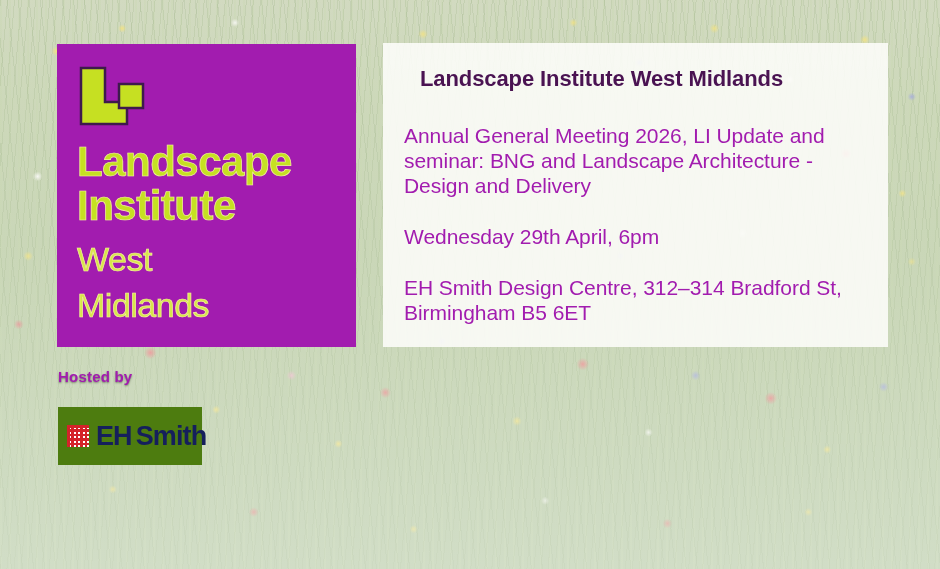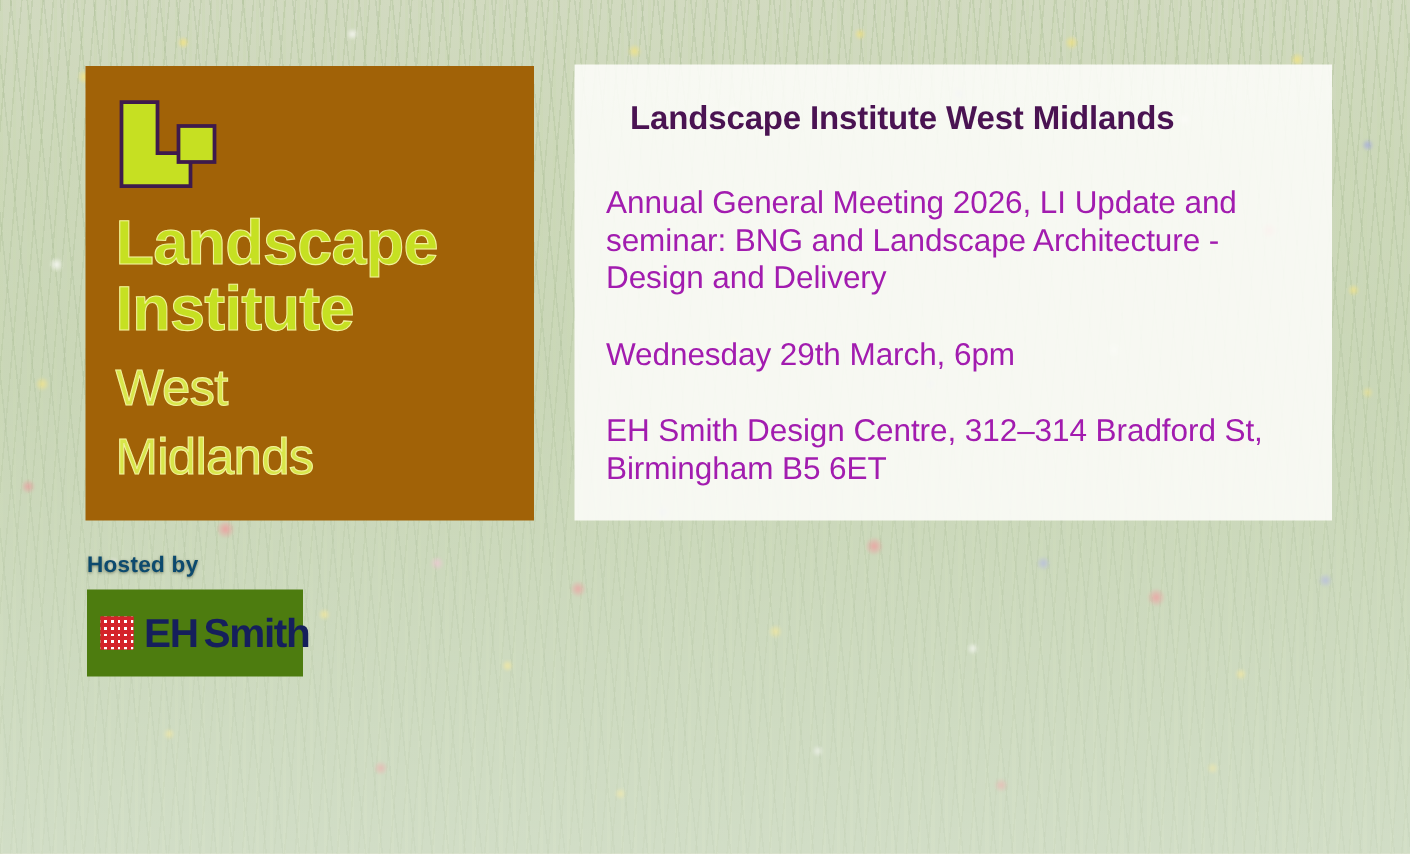--- a/index.html
+++ b/index.html
@@ -121,21 +121,21 @@
     pointer-events: none;
   }
 
   
   .li-block {
     position: absolute;
     left: 57px;
     top: 44px;
     width: 299px;
     height: 303px;
-    background: #a16207;
+    background: #a21caf;
   }
   .li-mark {
     position: absolute;
     left: 22px;
     top: 22px;
   }
   .li-words {
     position: absolute;
     left: 20px;
     top: 96px;
@@ -162,26 +162,26 @@
   .li-west { margin-top: 8px; }
 
   
   .hosted-wrap {
     position: absolute;
     left: 58px;
     top: 368px;
     width: 145px;
   }
   .hosted-by {
-    color: #0c4a6e;
+    color: #a21caf;
     font-size: 15px;
     font-weight: bold;
     letter-spacing: 0.2px;
     text-shadow: 0 1px 2px rgba(40,50,30,0.55);
-    margin-bottom: 8px;
+    margin-bottom: 22px;
   }
   .eh-box {
     width: 144px;
     height: 58px;
     background: #4d7c0f;
     display: flex;
     align-items: center;
     justify-content: flex-start;
     padding-left: 9px;
     box-sizing: border-box;
@@ -268,17 +268,17 @@
     <div class="hosted-by">Hosted by</div>
     <div class="eh-box">
       <div class="eh-mark"></div>
       <div class="eh-text"><span>EH</span><span class="eh-gap"></span><span>Smith</span></div>
     </div>
   </div>
 
   <div class="info-panel">
     <h1 class="info-title">Landscape Institute West Midlands</h1>
     <p class="info-para">Annual General Meeting 2026, LI Update and seminar: BNG and Landscape Architecture - Design and Delivery</p>
-    <p class="info-para">Wednesday 29th March, 6pm</p>
+    <p class="info-para">Wednesday 29th April, 6pm</p>
     <p class="info-para">EH Smith Design Centre, 312–314 Bradford St, Birmingham B5 6ET</p>
   </div>
 
 </div>
 
 </body></html>

